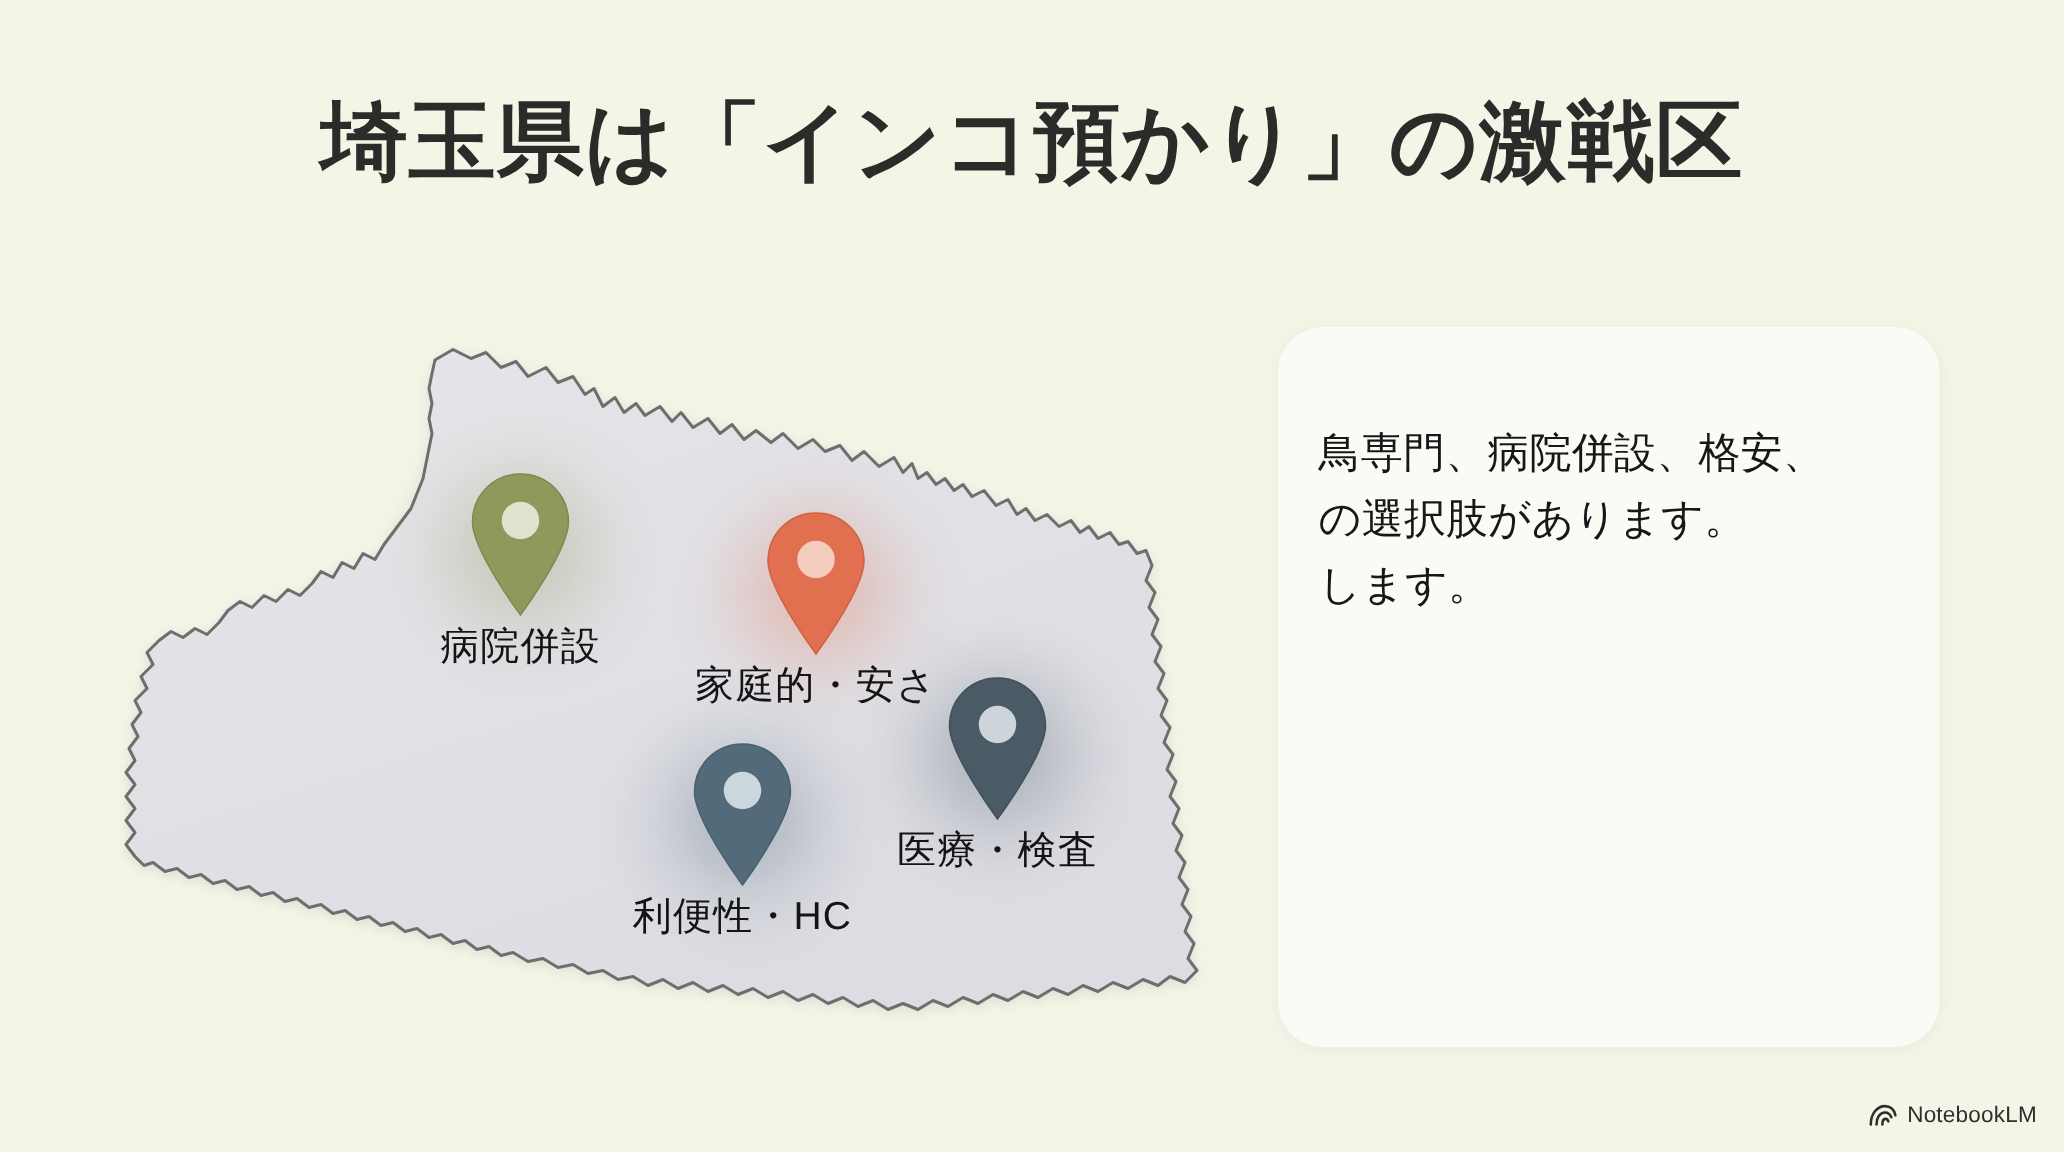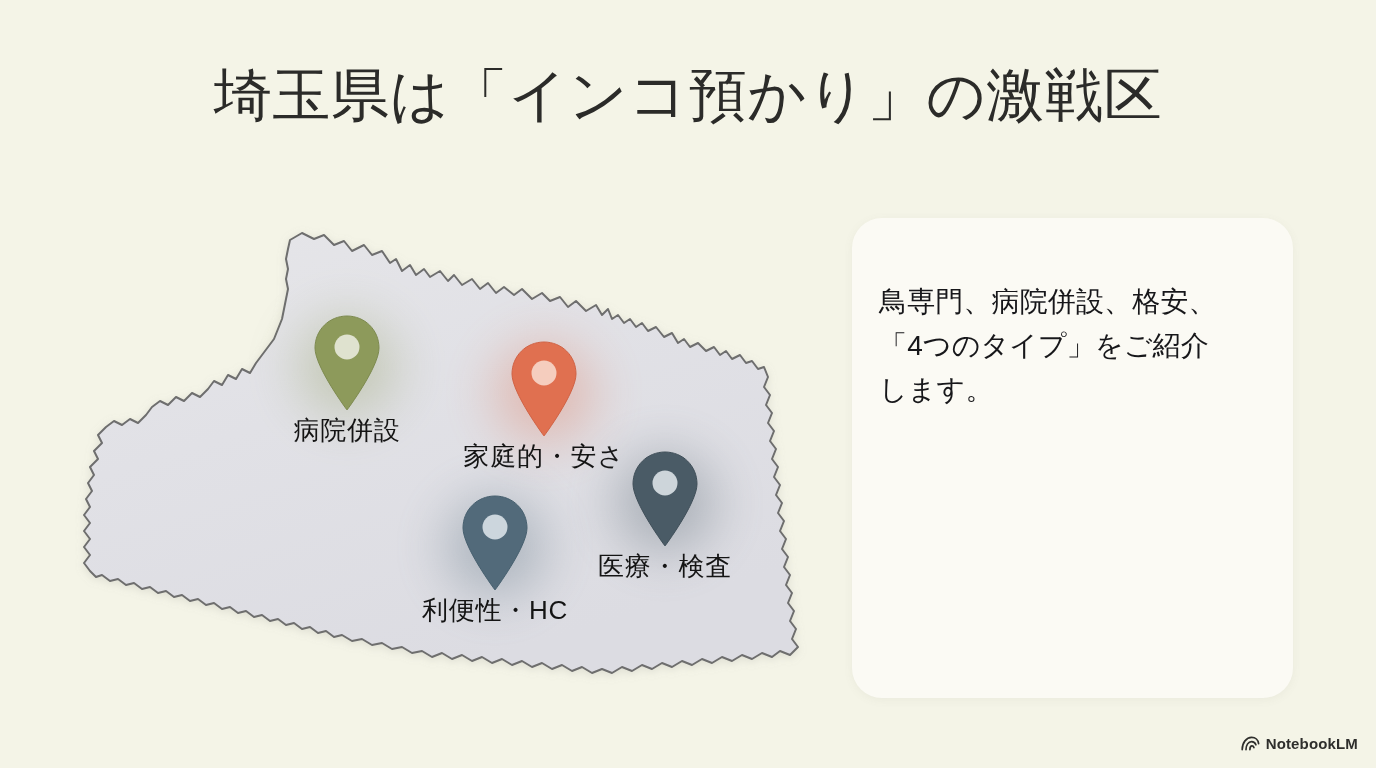--- a/index.html
+++ b/index.html
@@ -23,21 +23,21 @@
   }
 
   
   #slide-title {
     position: absolute;
     left: 0;
     right: 0;
     top: 62px;
     text-align: center;
     font-size: 58px;
-    font-weight: 400;
+    font-weight: 700;
     letter-spacing: 0.012em;
     color: #2b2b29;
     line-height: 1.15;
     white-space: nowrap;
   }
 
   
   #map-figure {
     position: absolute;
     left: 52px;
@@ -121,21 +121,20 @@
   #watermark {
     position: absolute;
     right: 18px;
     bottom: 16px;
     display: flex;
     align-items: center;
     gap: 6px;
     color: #2e2e2c;
     font-size: 15px;
     letter-spacing: 0.01em;
-    font-weight: bold;
   }
   #watermark svg { display: block; }
 </style>
 </head>
 <body>
 
 <div id="slide">
 
   <div id="slide-title">埼玉県は「インコ預かり」の激戦区</div>
 
@@ -225,21 +224,21 @@
         <circle cx="36" cy="32" r="12.5" fill="#ccd6dd"></circle>
       </svg>
       <div class="pin-label">利便性・HC</div>
     </div>
 
   </div>
 
   <div id="side-card">
     <div id="card-body">
       <div class="card-line">鳥専門、病院併設、格安、</div>
-      <div class="card-line">「4つのタイプ」をご紹介</div>
+      <div class="card-line">の選択肢があります。</div>
       <div class="card-line">します。</div>
     </div>
   </div>
 
   <div id="watermark">
     <svg width="19" height="15" viewBox="0 0 19 15">
       <path d="M1.2,13.6 C1.2,6.6 5.4,1.4 10.6,1.4 C14.4,1.4 17.2,4.0 17.6,7.6" fill="none" stroke="#2e2e2c" stroke-width="1.7" stroke-linecap="round"></path>
       <path d="M5.0,13.6 C5.0,9.0 7.4,5.6 10.6,5.6 C12.6,5.6 14.2,6.9 14.9,8.8" fill="none" stroke="#2e2e2c" stroke-width="1.7" stroke-linecap="round"></path>
       <path d="M8.9,13.6 C8.9,11.4 9.7,9.9 11.0,9.9 C11.9,9.9 12.6,10.6 12.9,11.6" fill="none" stroke="#2e2e2c" stroke-width="1.7" stroke-linecap="round"></path>
     </svg>

